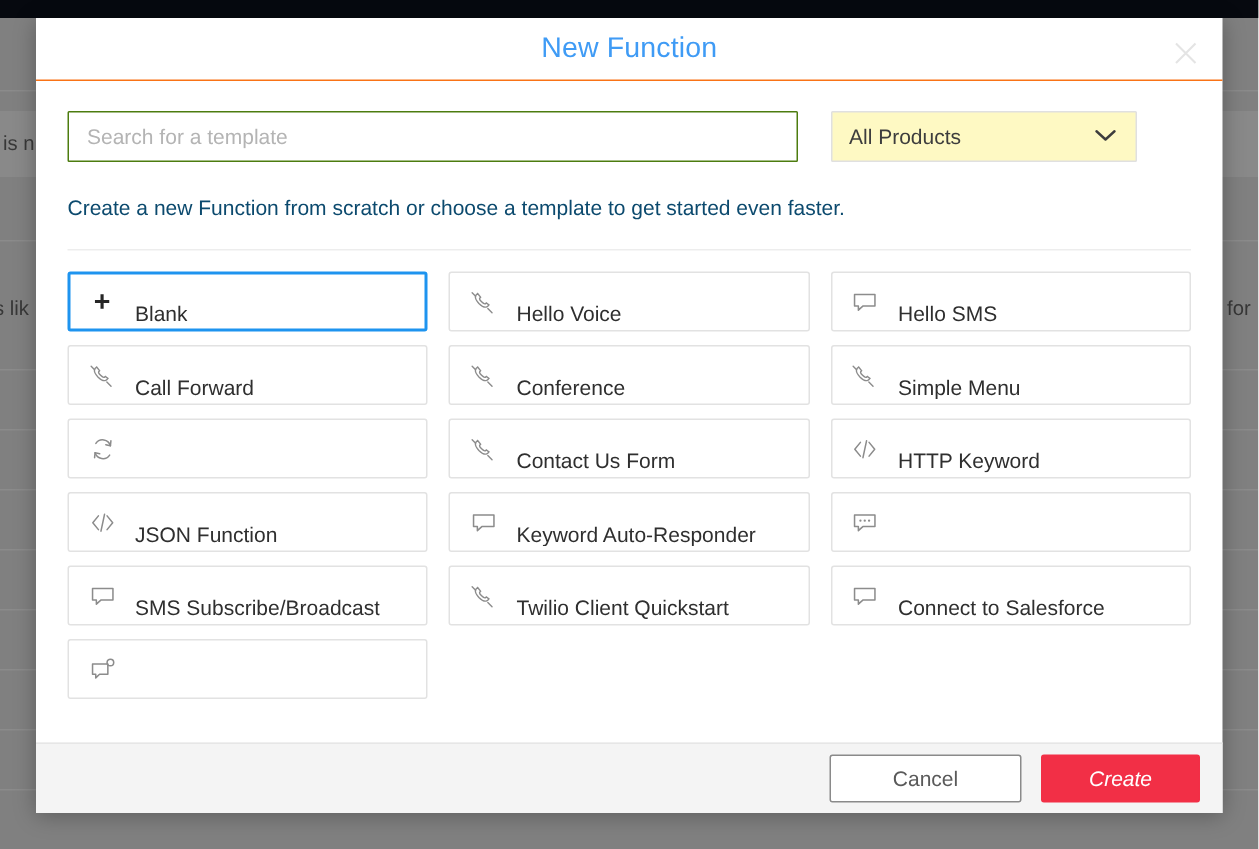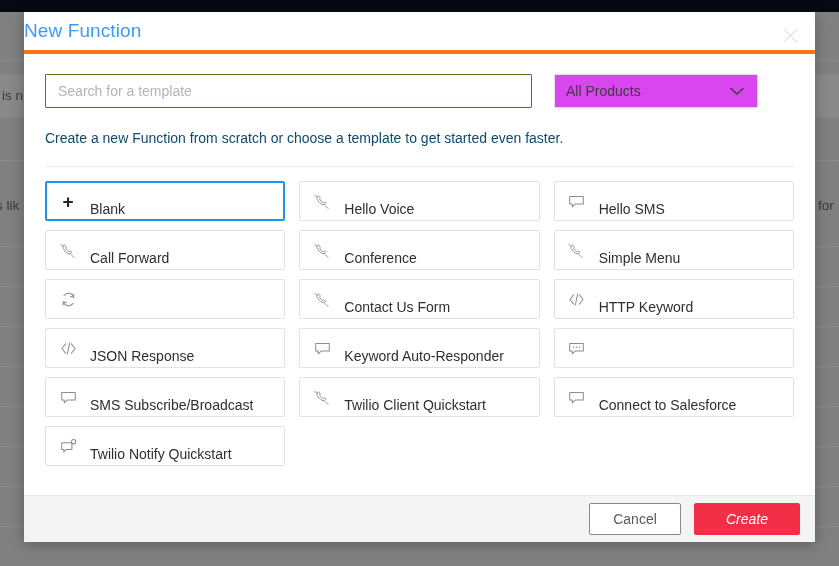--- a/index.html
+++ b/index.html
@@ -45,23 +45,24 @@
     width: 791px; height: 530px;
     background: #ffffff;
     box-shadow: 0 2px 14px rgba(0,0,0,0.28);
     display: flex;
     flex-direction: column;
   }
 
   .modal-header {
     position: relative;
     height: 42px;
-    border-bottom: 4px solid #f97316;
-    display: flex;
-    align-items: center;
+    border-bottom: 1px solid #f97316;
+    display: flex;
+    align-items: center;
+    justify-content: center;
     flex: none;
   }
   .modal-title {
     color: #3f9bf5;
     font-size: 19px;
     letter-spacing: 0.1px;
   }
   .close-btn {
     position: absolute;
     right: 12px; top: 10px;
@@ -92,21 +93,21 @@
     color: #444;
     font-family: "Liberation Sans", sans-serif;
     border-radius: 1px;
     outline: none;
   }
   .search-input::placeholder { color: #b4b4b4; }
 
   .product-select {
     flex: 0 0 204px;
     height: 34px;
-    background: #d946ef;
+    background: #fef9c3;
     border: 1px solid #e0e0e0;
     border-radius: 1px;
     display: flex;
     align-items: center;
     justify-content: space-between;
     padding: 0 13px 0 11px;
     cursor: pointer;
     gap: 13px;
   }
   .product-select .sel-label {
@@ -187,21 +188,21 @@
     height: 32px;
     border-radius: 2px;
     font-size: 14px;
     display: flex;
     align-items: center;
     justify-content: center;
     cursor: pointer;
     font-family: "Liberation Sans", sans-serif;
   }
   .btn-cancel {
-    width: 92px;
+    width: 128px;
     background: #ffffff;
     border: 1px solid #8a8a8a;
     color: #5a5a5a;
   }
   .btn-create {
     width: 106px;
     background: #f22f46;
     border: 1px solid #f22f46;
     color: #ffffff;
     font-style: italic;
@@ -345,21 +346,21 @@
             <span class="label">HTTP Keyword</span>
           </div>
           <div class="card">
             <span class="icon">
               <svg width="17" height="17" viewBox="0 0 20 20">
                 <path d="M6.6 4.6L2.2 10l4.4 5.4" fill="none" stroke="#8c8c8c" stroke-width="1.2" stroke-linecap="round" stroke-linejoin="round"></path>
                 <path d="M13.4 4.6L17.8 10l-4.4 5.4" fill="none" stroke="#8c8c8c" stroke-width="1.2" stroke-linecap="round" stroke-linejoin="round"></path>
                 <path d="M11.4 3.4L8.6 16.6" fill="none" stroke="#8c8c8c" stroke-width="1.2" stroke-linecap="round"></path>
               </svg>
             </span>
-            <span class="label">JSON Response</span>
+            <span class="label">JSON Function</span>
           </div>
           <div class="card">
             <span class="icon">
               <svg width="17" height="17" viewBox="0 0 20 20">
                 <path d="M2 4h16v9H8.5L5 16.2V13H2z" fill="none" stroke="#8c8c8c" stroke-width="1.2" stroke-linejoin="round"></path>
               </svg>
             </span>
             <span class="label">Keyword Auto-Responder</span>
           </div>
           <div class="card">
@@ -398,21 +399,20 @@
             </span>
             <span class="label">Connect to Salesforce</span>
           </div>
           <div class="card">
             <span class="icon">
               <svg width="17" height="17" viewBox="0 0 20 20">
                 <path d="M2 5.5h12v8H7.5L4.5 16.4V13.5H2z" fill="none" stroke="#8c8c8c" stroke-width="1.2" stroke-linejoin="round"></path>
                 <circle cx="16" cy="4.3" r="2.6" fill="none" stroke="#8c8c8c" stroke-width="1.2"></circle>
               </svg>
             </span>
-            <span class="label">Twilio Notify Quickstart</span>
           </div>
         </div>
 
     </div>
 
     <div class="modal-footer">
       <div class="btn btn-cancel">Cancel</div>
       <div class="btn btn-create">Create</div>
     </div>
 

